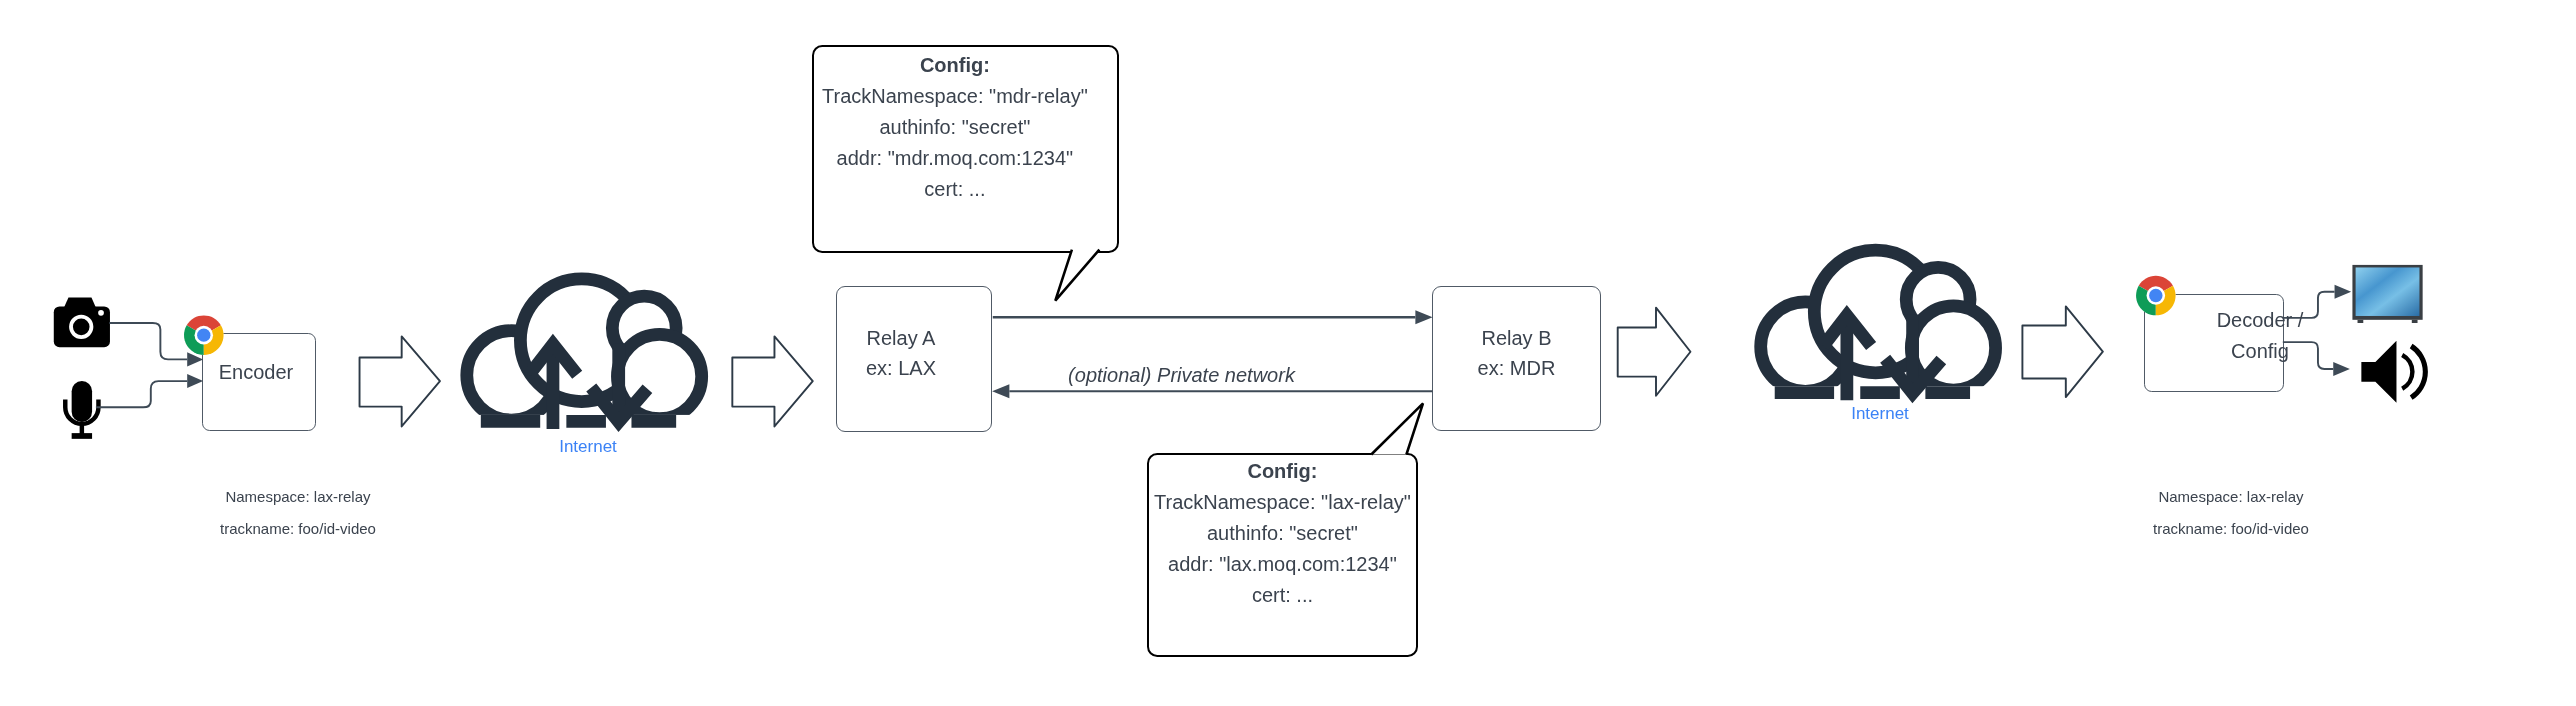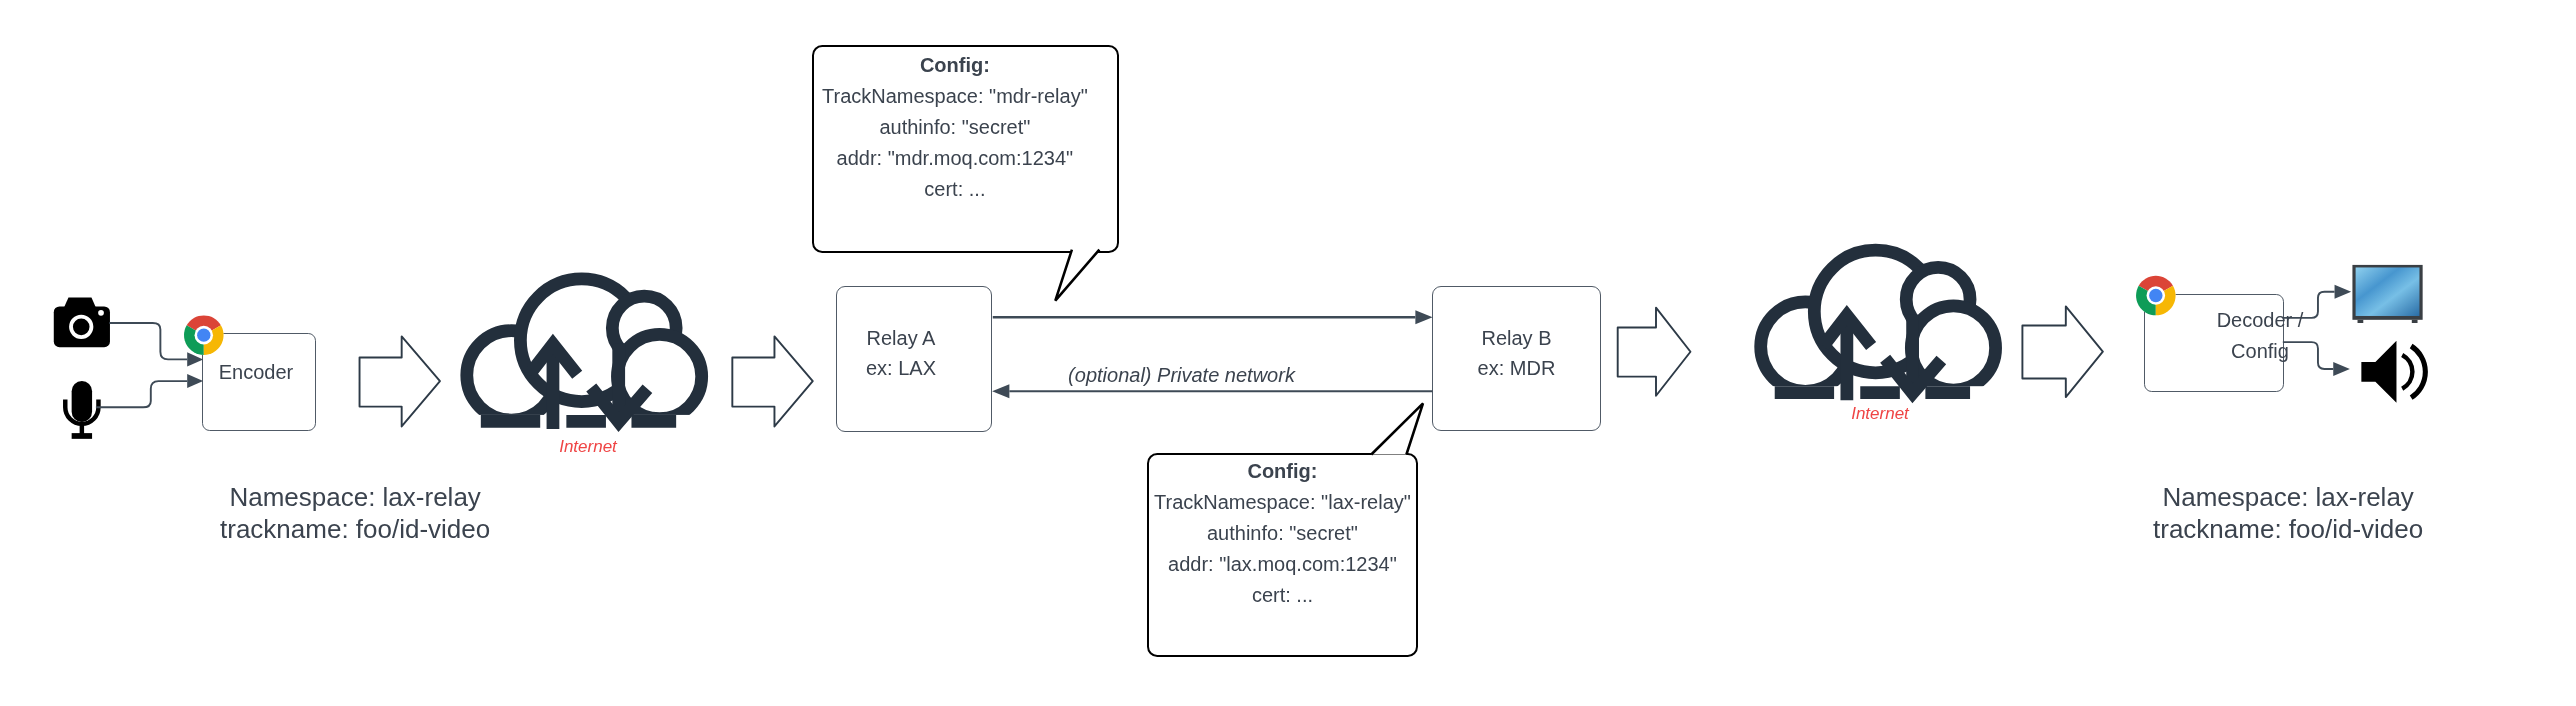--- a/index.html
+++ b/index.html
@@ -17,22 +17,22 @@
     background:#ffffff;border:2.6px solid #000000;border-radius:10.2px;z-index:1;
   }
   
   .art{position:absolute;left:0;top:0;z-index:3;}
   
   .txt{z-index:5;color:#3b434e;text-align:center;}
   .center{text-align:center;}
   .node-label{font-size:20px;line-height:30px;}
   .cfg{font-size:20px;line-height:31px;white-space:nowrap;}
   .cfg .title{font-weight:bold;}
-  .ns{font-size:26px;line-height:32px;white-space:nowrap;}
-  .inet{font-size:17px;color:#ef4444;font-style:italic;}
+  .ns{font-size:15px;line-height:32px;white-space:nowrap;}
+  .inet{font-size:17px;color:#3b82f6;}
   .priv{font-size:20px;white-space:nowrap;}
   .cl{fill:#ffffff;stroke:#232f3c;stroke-width:20;}
   .cs{stroke:#232f3c;stroke-width:20;fill:none;}
   .wire{stroke:#3e4a56;stroke-width:3;fill:none;}
   .head{fill:#3e4a56;stroke:none;}
   .blockarrow{fill:#ffffff;stroke:#2d3a47;stroke-width:3;stroke-linejoin:round;}
   .tail{fill:#ffffff;stroke:#000000;stroke-width:4;stroke-linejoin:miter;}
 </style>
 </head>
 <body>

